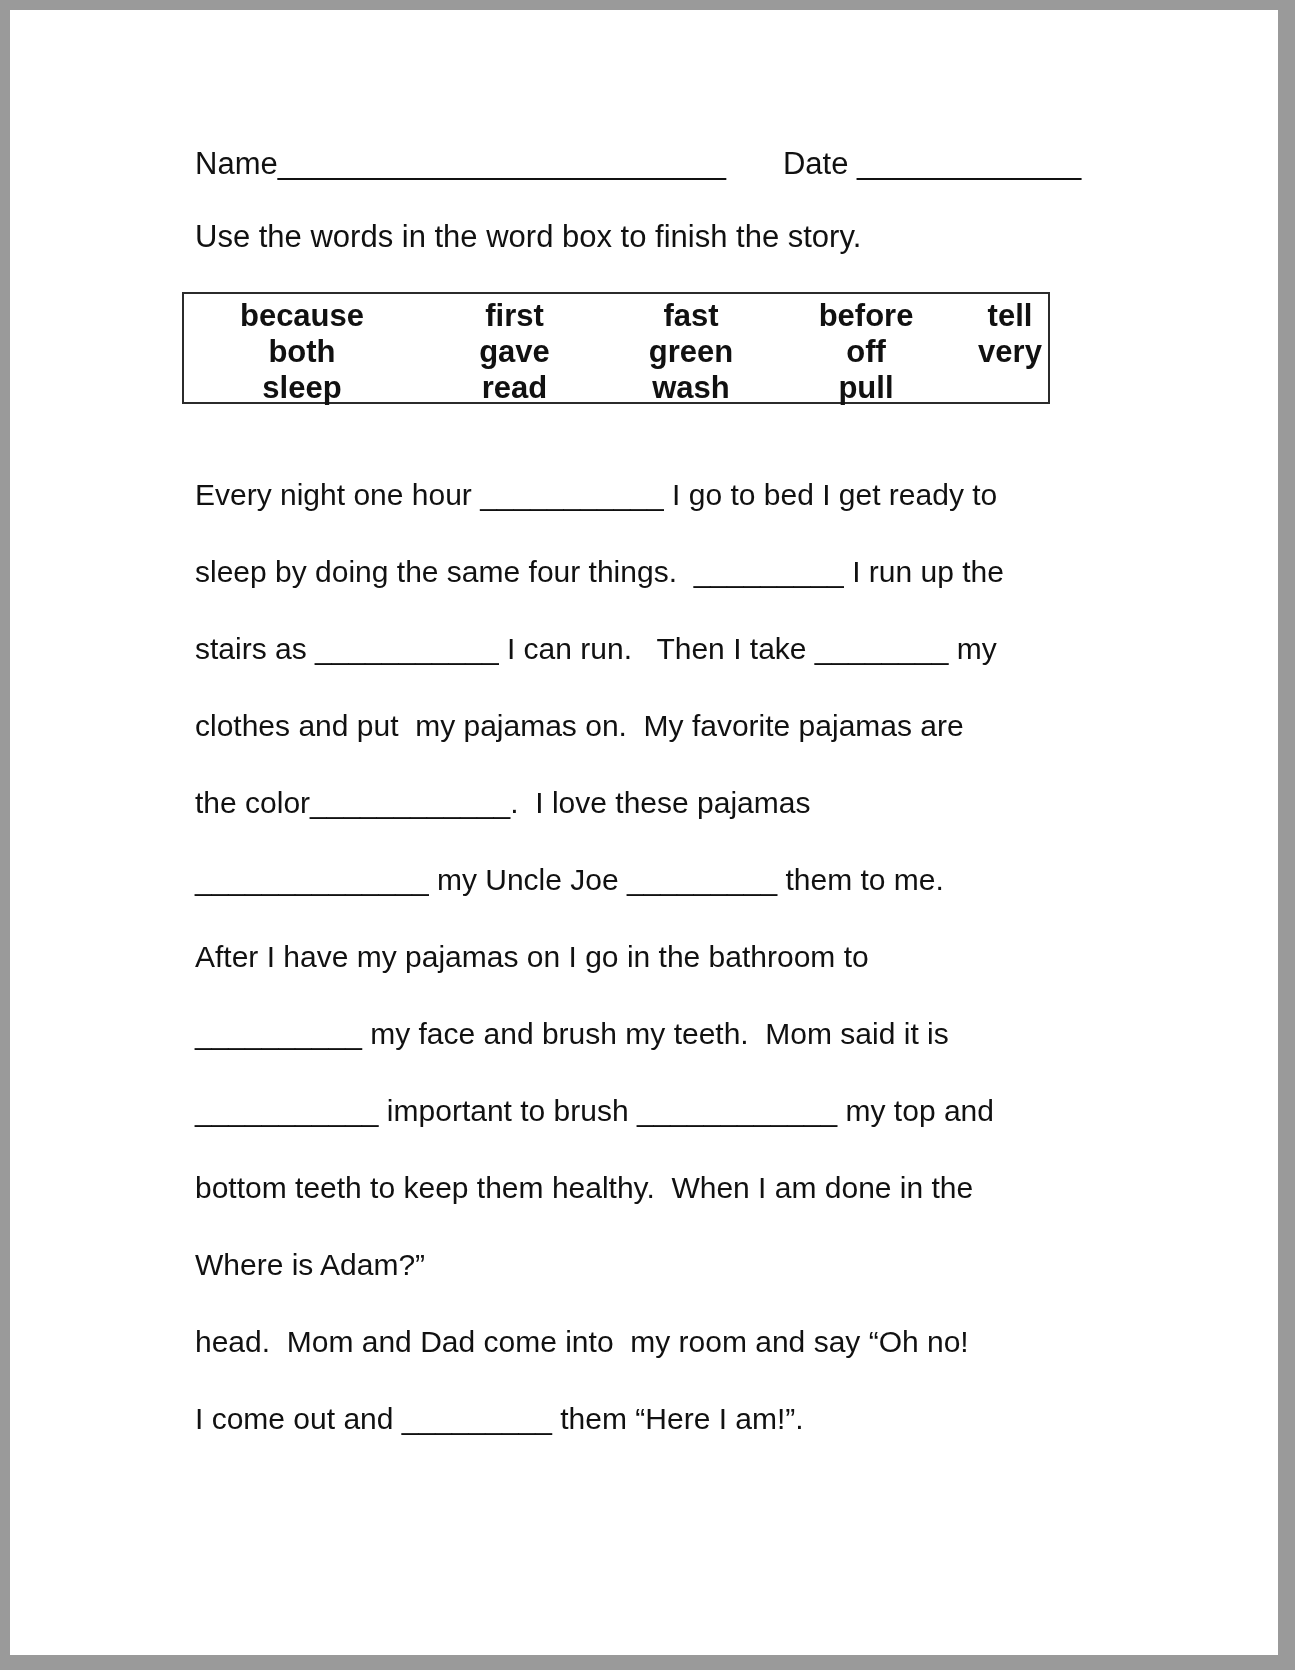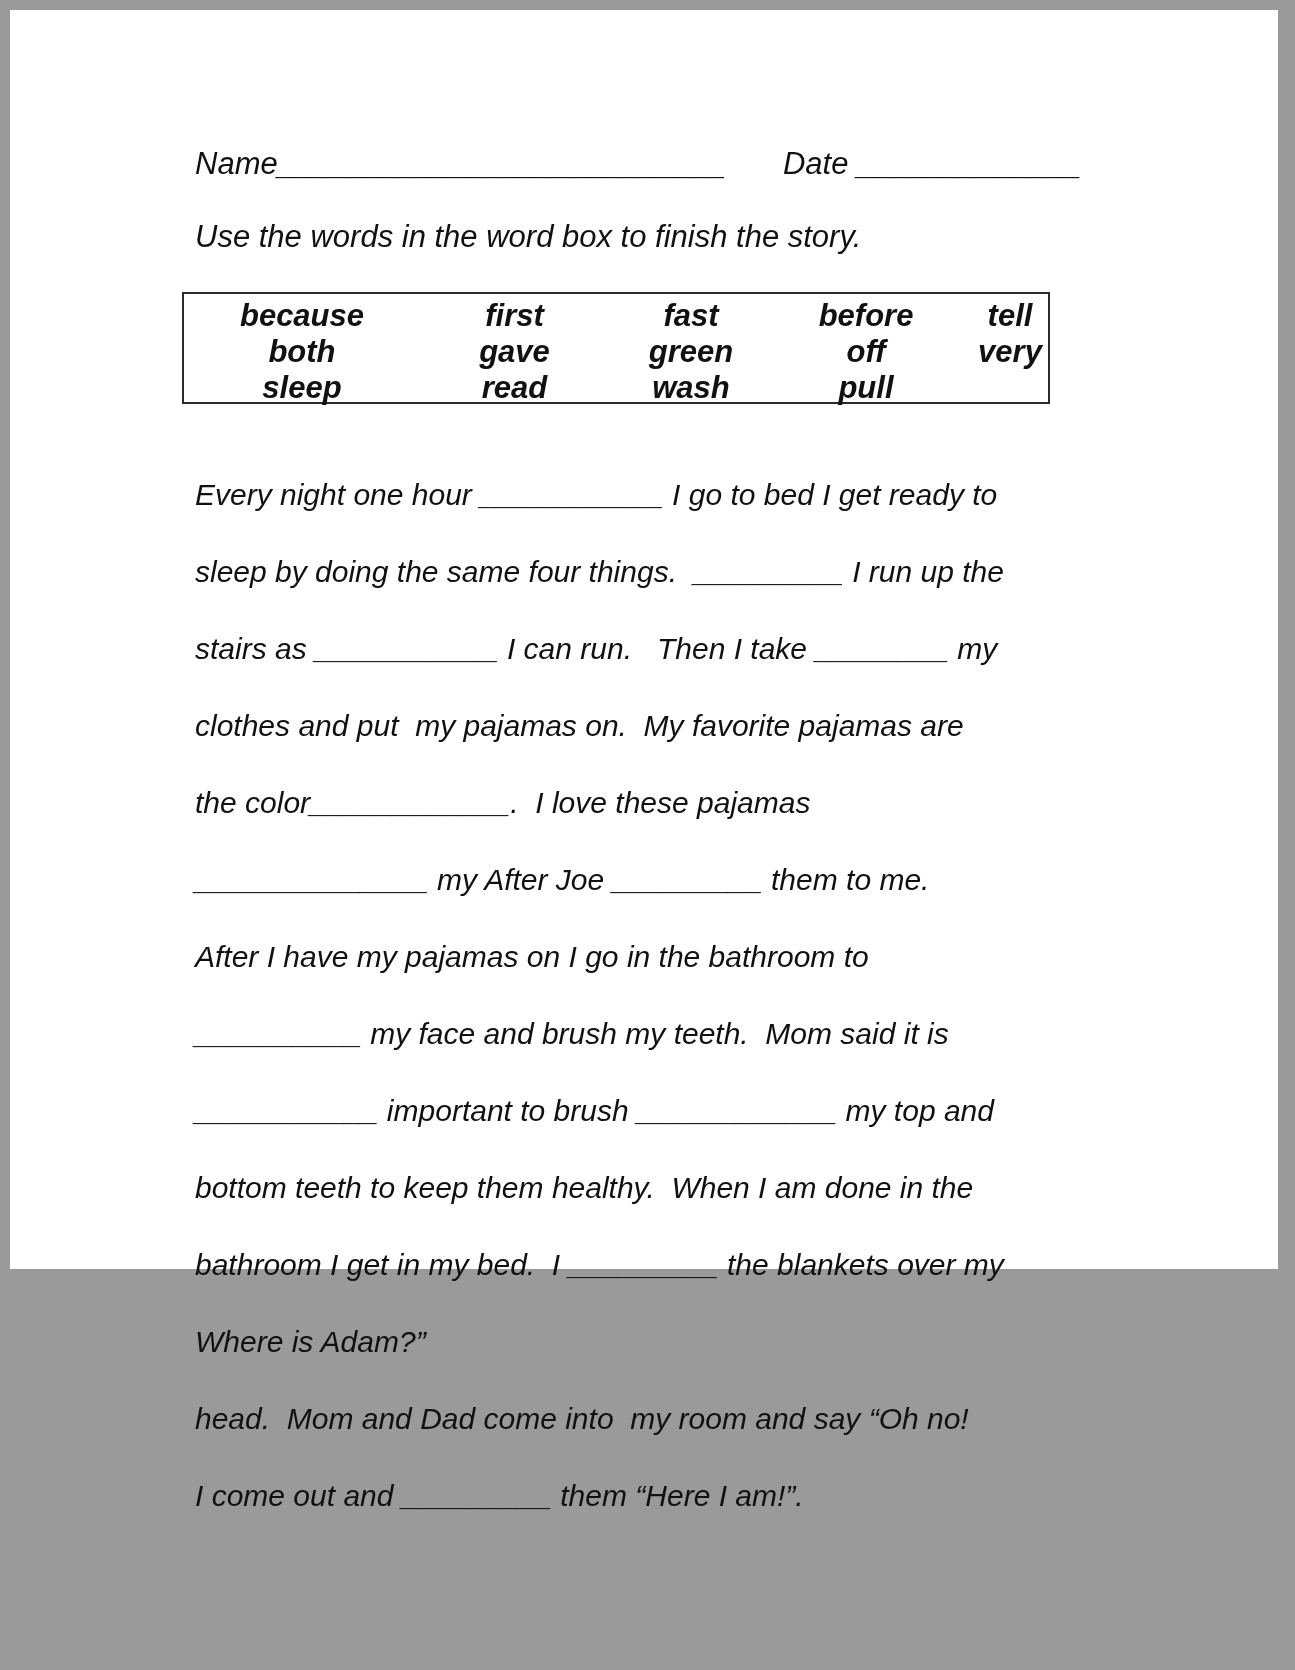--- a/index.html
+++ b/index.html
@@ -13,25 +13,24 @@
     position: relative;
     overflow: hidden;
     font-family: "Liberation Sans", "DejaVu Sans", sans-serif;
     color: #111;
   }
   .page {
     position: absolute;
     left: 10px;
     top: 10px;
     width: 1268px;
-    height: 1259px;
+    height: 1645px;
     background: #ffffff;
     box-sizing: border-box;
     padding: 136px 16px 0 185px;
-    font-style: italic;
   }
   .header-row {
     display: flex;
     align-items: baseline;
     height: 40px;
     font-size: 31px;
     white-space: pre;
   }
   .field-label { font-weight: normal; }
   .date-group { margin-left: 57px; }
@@ -96,24 +95,23 @@
     <span>pull</span>
     <span></span>
   </div>
 
   <div class="story">
     <div class="story-line">Every night one hour ___________ I go to bed I get ready to</div>
     <div class="story-line">sleep by doing the same four things.  _________ I run up the</div>
     <div class="story-line">stairs as ___________ I can run.   Then I take ________ my</div>
     <div class="story-line">clothes and put  my pajamas on.  My favorite pajamas are</div>
     <div class="story-line">the color____________.  I love these pajamas</div>
-    <div class="story-line">______________ my After Joe _________ them to me.</div>
+    <div class="story-line">______________ my Uncle Joe _________ them to me.</div>
     <div class="story-line">After I have my pajamas on I go in the bathroom to</div>
     <div class="story-line">__________ my face and brush my teeth.  Mom said it is</div>
     <div class="story-line">___________ important to brush ____________ my top and</div>
     <div class="story-line">bottom teeth to keep them healthy.  When I am done in the</div>
-    <div class="story-line">bathroom I get in my bed.  I _________ the blankets over my</div>
     <div class="story-line">Where is Adam?”</div>
     <div class="story-line">head.  Mom and Dad come into  my room and say “Oh no!</div>
     <div class="story-line">I come out and _________ them “Here I am!”.</div>
   </div>
 
 </div>
 
 </body></html>

